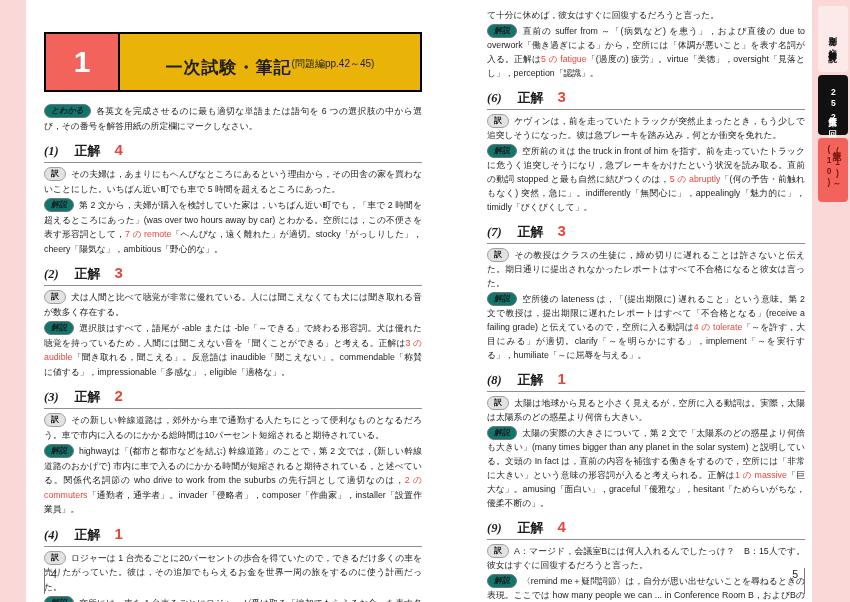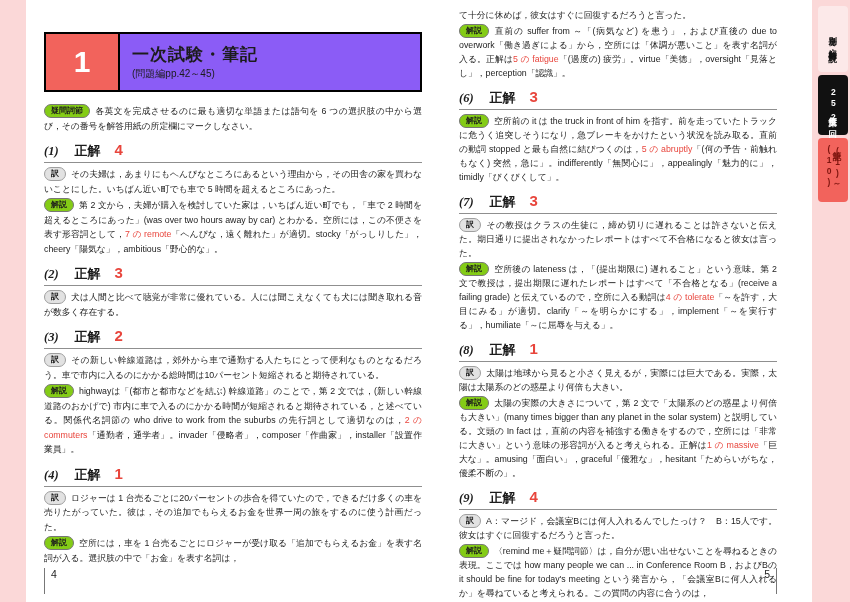--- a/index.html
+++ b/index.html
@@ -4,36 +4,36 @@
 <style>
   html,body{margin:0;padding:0;background:#fbd8d8;font-family:"Liberation Sans","DejaVu Sans",sans-serif;}
   #spread{position:relative;width:850px;height:602px;background:#ffffff;overflow:hidden;}
   .strip{position:absolute;top:0;bottom:0;background:#fbd8d8;}
   #strip-left{left:0;width:26px;}
   #strip-right{right:0;width:38px;}
 
   
   .page{position:absolute;top:0;bottom:0;overflow:hidden;color:#1c1c1c;}
   #page-left{left:44px;width:378px;}
-  #page-right{left:459px;width:318px;}
+  #page-right{left:487px;width:318px;}
 
   
   #unit-header{display:flex;border:2px solid #000;height:56px;margin-top:32px;margin-bottom:12px;}
   #unit-badge{width:72px;background:#f2635c;color:#fff;display:flex;align-items:center;justify-content:center;
     font-size:30px;font-weight:bold;border-right:2px solid #000;}
-  #unit-title-cell{flex:1;background:#8b5cf6;padding:22px 12px;display:flex;flex-direction:column;justify-content:center;}
+  #unit-title-cell{flex:1;background:#eab308;padding:22px 12px;display:flex;flex-direction:row;justify-content:center;}
   #unit-title{font-size:17px;font-weight:bold;letter-spacing:1px;}
   #unit-subtitle{font-size:10px;margin-top:1px;}
 
   
   .body{margin:0 0 2px 0;font-size:8.8px;line-height:14.5px;text-align:justify;}
   #page-right .body{line-height:14px;}
   .chip{display:inline-block;font-size:8px;font-weight:bold;line-height:10px;padding:1px 6px;margin-right:5px;
     border-radius:8px;background:#e2e2e2;border:1px solid #9f9f9f;vertical-align:1px;}
-  .chip-dark{background:#84cc16;border-color:#777;}
+  .chip-dark{background:#0f766e;border-color:#777;font-style:italic;}
   .red{color:#e8453c;}
 
   .q-head{border-bottom:1px solid #8f8f8f;margin:8px 0 4px 0;padding-bottom:2px;display:flex;align-items:baseline;}
   .q-num{font-family:"Liberation Serif","DejaVu Serif",serif;font-style:italic;font-size:12.5px;font-weight:bold;}
   .q-label{font-size:13px;font-weight:bold;margin-left:16px;}
   .q-ans{font-size:15px;font-weight:bold;color:#e8453c;margin-left:14px;}
 
   #instruction{margin-bottom:4px;}
 
   
@@ -56,39 +56,40 @@
   <div class="strip" id="strip-left"></div>
 
   <div class="page" id="page-left">
     <div id="unit-header">
       <div id="unit-badge">1</div>
       <div id="unit-title-cell">
         <div id="unit-title">一次試験・筆記</div>
         <div id="unit-subtitle">(問題編pp.42～45)</div>
       </div>
     </div>
-    <p class="body" id="instruction"><span class="chip chip-dark">疑問詞節</span><span>各英文を完成させるのに最も適切な単語または語句を 6 つの選択肢の中から選び，その番号を解答用紙の所定欄にマークしなさい。</span></p>
+    <p class="body" id="instruction"><span class="chip chip-dark">とわかる</span><span>各英文を完成させるのに最も適切な単語または語句を 6 つの選択肢の中から選び，その番号を解答用紙の所定欄にマークしなさい。</span></p>
     <div id="left-sections">
   <div class="section">
     <div class="q-head">
       <span class="q-num">(1)</span>
       <span class="q-label">正解</span>
       <span class="q-ans">4</span>
     </div>
     <p class="body p-trans"><span class="chip c-trans">訳</span><span class="t-text">その夫婦は，あまりにもへんぴなところにあるという理由から，その田舎の家を買わないことにした。いちばん近い町でも車で 5 時間を超えるところにあった。</span></p>
     <p class="body p-expl"><span class="chip chip-dark c-expl">解説</span><span class="e-before">第 2 文から，夫婦が購入を検討していた家は，いちばん近い町でも，「車で 2 時間を超えるところにあった」(was over two hours away by car) とわかる。空所には，この不便さを表す形容詞として，</span><span class="e-red red">7 の remote</span><span class="e-after">「へんぴな，遠く離れた」が適切。stocky「がっしりした」，cheery「陽気な」，ambitious「野心的な」。</span></p>
   </div>
 
   <div class="section">
     <div class="q-head">
       <span class="q-num">(2)</span>
       <span class="q-label">正解</span>
       <span class="q-ans">3</span>
     </div>
     <p class="body p-trans"><span class="chip c-trans">訳</span><span class="t-text">犬は人間と比べて聴覚が非常に優れている。人には聞こえなくても犬には聞き取れる音が数多く存在する。</span></p>
+    <p class="body p-expl"><span class="chip chip-dark c-expl">解説</span><span class="e-before">選択肢はすべて，語尾が -able または -ble「～できる」で終わる形容詞。犬は優れた聴覚を持っているため，人間には聞こえない音を「聞くことができる」と考える。正解は</span><span class="e-red red">3 の audible</span><span class="e-after">「聞き取れる，聞こえる」。反意語は inaudible「聞こえない」。commendable「称賛に値する」，impressionable「多感な」，eligible「適格な」。</span></p>
   </div>
 
   <div class="section">
     <div class="q-head">
       <span class="q-num">(3)</span>
       <span class="q-label">正解</span>
       <span class="q-ans">2</span>
     </div>
     <p class="body p-trans"><span class="chip c-trans">訳</span><span class="t-text">その新しい幹線道路は，郊外から車で通勤する人たちにとって便利なものとなるだろう。車で市内に入るのにかかる総時間は10パーセント短縮されると期待されている。</span></p>
     <p class="body p-expl"><span class="chip chip-dark c-expl">解説</span><span class="e-before">highwayは「(都市と都市などを結ぶ) 幹線道路」のことで，第 2 文では，(新しい幹線道路のおかげで) 市内に車で入るのにかかる時間が短縮されると期待されている，と述べている。関係代名詞節の who drive to work from the suburbs の先行詞として適切なのは，</span><span class="e-red red">2 の commuters</span><span class="e-after">「通勤者，通学者」。invader「侵略者」，composer「作曲家」，installer「設置作業員」。</span></p>
@@ -115,40 +116,41 @@
     <p class="body p-trans"><span class="t-text">て十分に休めば，彼女はすぐに回復するだろうと言った。</span></p>
     <p class="body p-expl"><span class="chip chip-dark c-expl">解説</span><span class="e-before">直前の suffer from ～「(病気など) を患う」，および直後の due to overwork「働き過ぎによる」から，空所には「体調が悪いこと」を表す名詞が入る。正解は</span><span class="e-red red">5 の fatigue</span><span class="e-after">「(過度の) 疲労」。virtue「美徳」，oversight「見落とし」，perception「認識」。</span></p>
   </div>
 
   <div class="section">
     <div class="q-head">
       <span class="q-num">(6)</span>
       <span class="q-label">正解</span>
       <span class="q-ans">3</span>
     </div>
+    <p class="body p-trans"><span class="chip c-trans">訳</span><span class="t-text">ケヴィンは，前を走っていたトラックが突然止まったとき，もう少しで追突しそうになった。彼は急ブレーキを踏み込み，何とか衝突を免れた。</span></p>
     <p class="body p-expl"><span class="chip chip-dark c-expl">解説</span><span class="e-before">空所前の it は the truck in front of him を指す。前を走っていたトラックに危うく追突しそうになり，急ブレーキをかけたという状況を読み取る。直前の動詞 stopped と最も自然に結びつくのは，</span><span class="e-red red">5 の abruptly</span><span class="e-after">「(何の予告・前触れもなく) 突然，急に」。indifferently「無関心に」，appealingly「魅力的に」，timidly「びくびくして」。</span></p>
   </div>
 
   <div class="section">
     <div class="q-head">
       <span class="q-num">(7)</span>
       <span class="q-label">正解</span>
       <span class="q-ans">3</span>
     </div>
     <p class="body p-trans"><span class="chip c-trans">訳</span><span class="t-text">その教授はクラスの生徒に，締め切りに遅れることは許さないと伝えた。期日通りに提出されなかったレポートはすべて不合格になると彼女は言った。</span></p>
     <p class="body p-expl"><span class="chip chip-dark c-expl">解説</span><span class="e-before">空所後の lateness は，「(提出期限に) 遅れること」という意味。第 2 文で教授は，提出期限に遅れたレポートはすべて「不合格となる」(receive a failing grade) と伝えているので，空所に入る動詞は</span><span class="e-red red">4 の tolerate</span><span class="e-after">「～を許す，大目にみる」が適切。clarify「～を明らかにする」，implement「～を実行する」，humiliate「～に屈辱を与える」。</span></p>
   </div>
 
   <div class="section">
     <div class="q-head">
       <span class="q-num">(8)</span>
       <span class="q-label">正解</span>
       <span class="q-ans">1</span>
     </div>
-    <p class="body p-trans"><span class="chip c-trans">訳</span><span class="t-text">太陽は地球から見ると小さく見えるが，実際には巨大である。実際，太陽は太陽系のどの惑星より何倍も大きい。</span></p>
+    <p class="body p-trans"><span class="chip c-trans">訳</span><span class="t-text">太陽は地球から見ると小さく見えるが，空所に入る動詞は。実際，太陽は太陽系のどの惑星より何倍も大きい。</span></p>
     <p class="body p-expl"><span class="chip chip-dark c-expl">解説</span><span class="e-before">太陽の実際の大きさについて，第 2 文で「太陽系のどの惑星より何倍も大きい」(many times bigger than any planet in the solar system) と説明している。文頭の In fact は，直前の内容を補強する働きをするので，空所には「非常に大きい」という意味の形容詞が入ると考えられる。正解は</span><span class="e-red red">1 の massive</span><span class="e-after">「巨大な」。amusing「面白い」，graceful「優雅な」，hesitant「ためらいがちな，優柔不断の」。</span></p>
   </div>
 
   <div class="section">
     <div class="q-head">
       <span class="q-num">(9)</span>
       <span class="q-label">正解</span>
       <span class="q-ans">4</span>
     </div>
     <p class="body p-trans"><span class="chip c-trans">訳</span><span class="t-text">A：マージド，会議室Bには何人入れるんでしたっけ？　B：15人です。彼女はすぐに回復するだろうと言った。</span></p>

